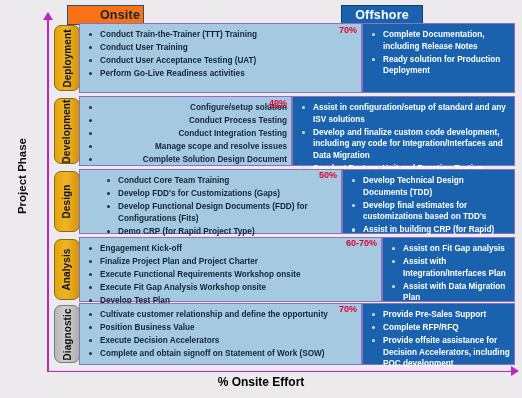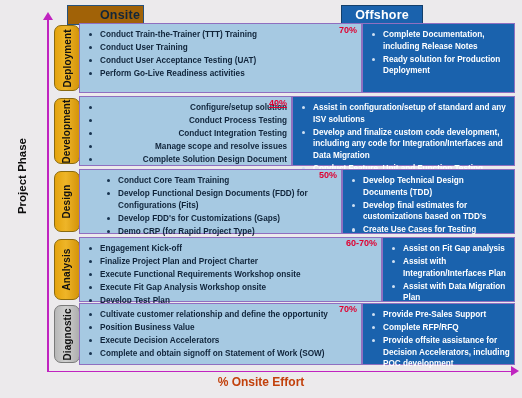--- a/index.html
+++ b/index.html
@@ -18,21 +18,21 @@
     box-sizing:border-box;
     font-weight:bold;
     font-size:12.5px;
     text-align:center;
     line-height:18px;
     height:20px;
     letter-spacing:.2px;
   }
   #chip-onsite{
     left:67px;top:5px;width:77px;
-    background:#a16207;
+    background:#f97316;
     border:1.5px solid #27527c;
     color:#12263a;
     padding-left:29px;
   }
   #chip-offshore{
     left:341px;top:5px;width:82px;
     background:#1a62ad;
     border:1.5px solid #133f6b;
     color:#ffffff;
   }
@@ -65,21 +65,21 @@
     left:-33px;top:170px;
     width:110px;
     text-align:center;
     transform:rotate(-90deg);
     font-size:11.5px;font-weight:bold;color:#0c0c0c;
     white-space:nowrap;
   }
   #x-axis-label{
     position:absolute;left:0px;top:375px;width:522px;
     text-align:center;
-    font-size:12px;font-weight:bold;color:#c2410c;
+    font-size:12px;font-weight:bold;color:#000000;
   }
 
   
   .row{position:absolute;left:54px;}
   .phase-tab{
     position:absolute;left:0px;top:2px;
     width:26px;
     border:1.3px solid #7a7a7a;
     border-radius:7px;
     box-sizing:border-box;
@@ -208,31 +208,30 @@
     </div>
   </div>
 
   <div class="row" style="top:169px;">
     <div class="phase-tab gold" style="height:61px;">
       <span>Design</span>
     </div>
     <div class="panel onsite" style="left:25px;top:0px;width:263px;height:65px;padding-left:24px;">
       <ul class="bullets">
         <li>Conduct Core Team Training</li>
+        <li>Develop FDD's for Customizations (Gaps)</li>
         <li>Develop Functional Design Documents (FDD) for Configurations (Fits)</li>
-        <li>Develop FDD's for Customizations (Gaps)</li>
         <li>Demo CRP (for Rapid Project Type)</li>
       </ul>
     </div>
     <div class="pct" style="left:238px;top:1px;width:45px;">50%</div>
     <div class="panel offshore" style="left:288px;top:0px;width:173px;height:65px;">
       <ul class="bullets">
         <li>Develop Technical Design Documents (TDD)</li>
         <li>Develop final estimates for customizations based on TDD's</li>
-        <li>Create Use Cases for Testing</li>
         <li>Assist in building CRP (for Rapid)</li>
       </ul>
     </div>
   </div>
 
   <div class="row" style="top:237px;">
     <div class="phase-tab gold" style="height:61px;">
       <span>Analysis</span>
     </div>
     <div class="panel onsite" style="left:25px;top:0px;width:303px;height:65px;">

